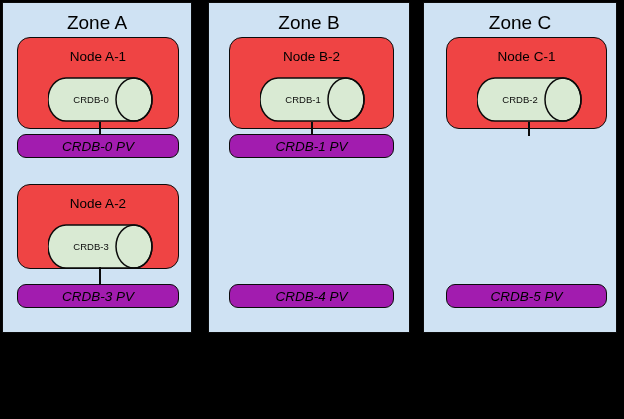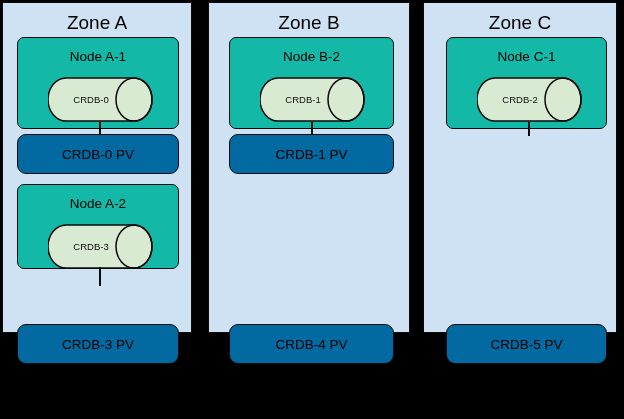--- a/index.html
+++ b/index.html
@@ -25,23 +25,23 @@
   .zone-c { left: 423px; width: 194px; --il: 22px; --iw: 161px; --cl: 104px; }
   .zone-label {
     padding-top: 9px;
     text-align: center;
     font-size: 19px;
   }
   .node {
     position: absolute;
     left: var(--il);
     width: var(--iw);
-    background: #14b8a6;
+    background: #ef4444;
     border: 1.5px solid #0b0b0b;
-    border-radius: 7px;
+    border-radius: 13px;
     box-sizing: border-box;
   }
   .node-1 { top: 34px; height: 92px; }
   .node-2 { top: 181px; height: 85px; }
   .node-label {
     padding-top: 11px;
     text-align: center;
     font-size: 13.5px;
   }
   .disk {
@@ -61,32 +61,33 @@
     left: var(--cl);
     width: 2px;
     background: #0b0b0b;
   }
   .connector-1 { top: 119px; height: 14px; }
   .connector-2 { top: 264px; height: 19px; }
   .pv {
     position: absolute;
     left: var(--il);
     width: var(--iw);
-    height: 40px;
-    background: #0369a1;
+    height: 24px;
+    background: #a21caf;
     border: 1.5px solid #0b0b0b;
     border-radius: 9px;
     box-sizing: border-box;
     display: flex;
     align-items: center;
     justify-content: center;
     font-size: 13.5px;
+    font-style: italic;
   }
   .pv-1 { top: 131px; }
-  .pv-2 { top: 281px; margin-top: 40px; }
+  .pv-2 { top: 281px; }
 </style>
 </head>
 <body>
 
 <div class="canvas">
 
   <section class="zone zone-a">
     <div class="zone-label">Zone A</div>
 
     <div class="node node-1">

